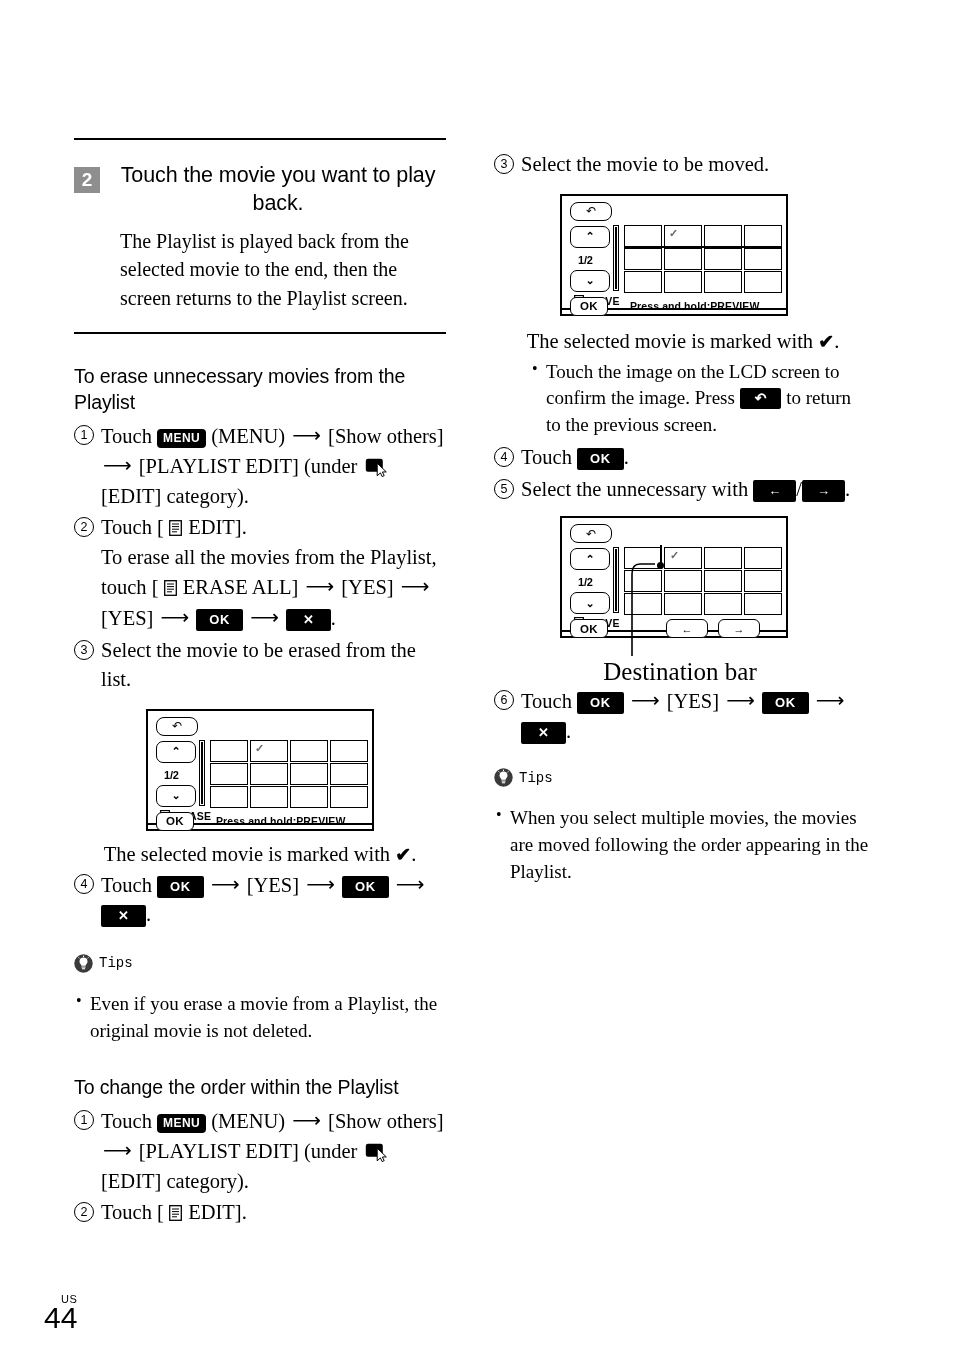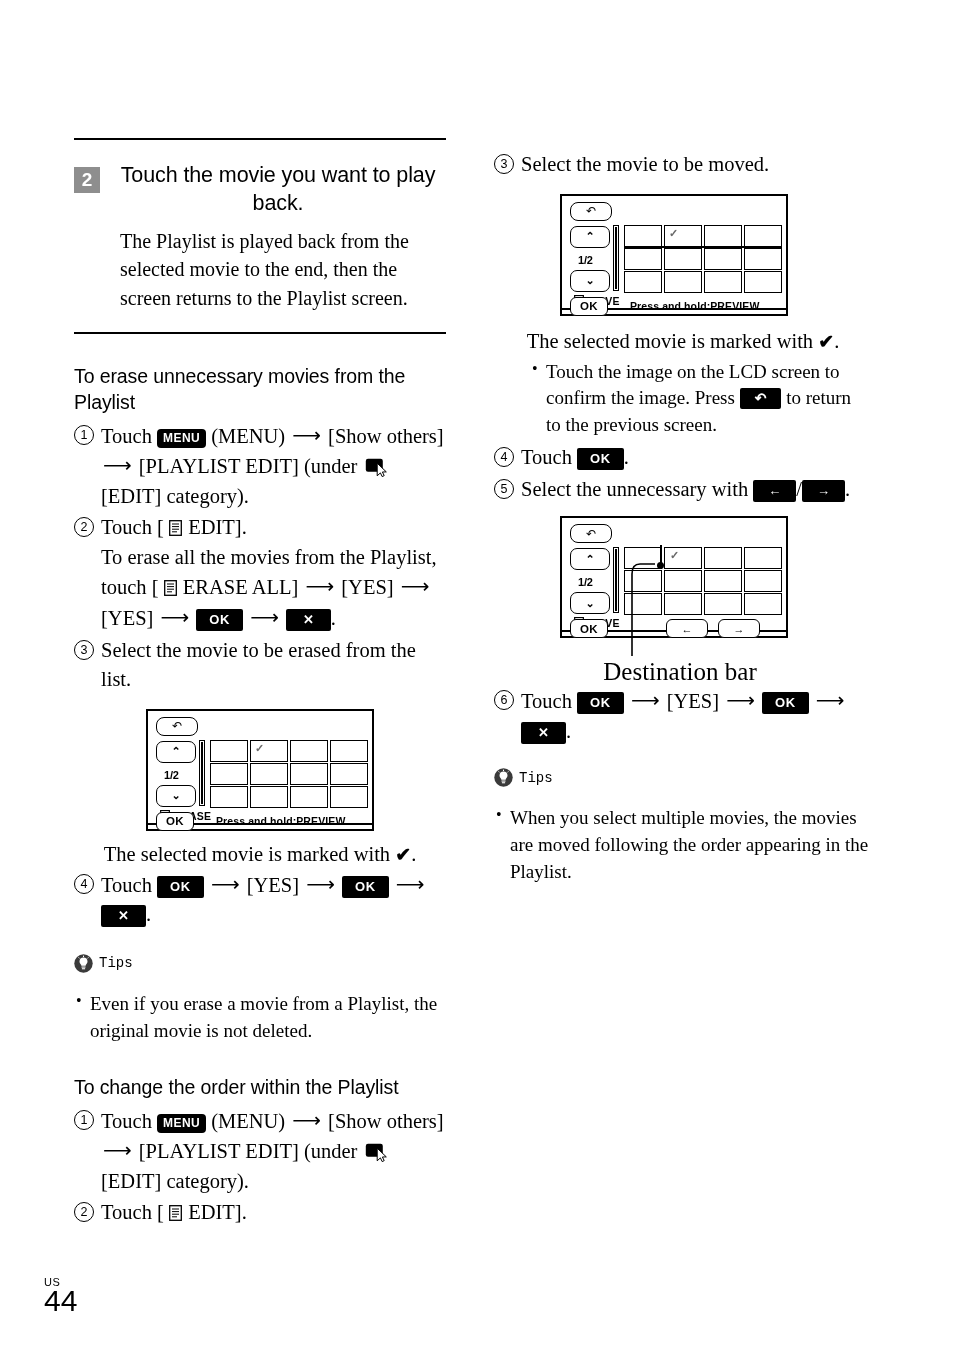--- a/index.html
+++ b/index.html
@@ -349,22 +349,22 @@
   .cap-center {
     text-align: center;
     font-size: 20.5px;
     margin-top: 12px;
   }
 
   
   .footer {
     position: absolute;
     left: 44px;
-    bottom: 41px;
-    text-align: left;
+    bottom: 24px;
+    text-align: right;
   }
   .footer-us {
     font-family: "Liberation Sans", sans-serif;
     font-size: 11px;
     letter-spacing: 0.5px;
     display: block;
     margin-bottom: -2px;
   }
   .footer-num {
     font-family: "Liberation Sans", sans-serif;

